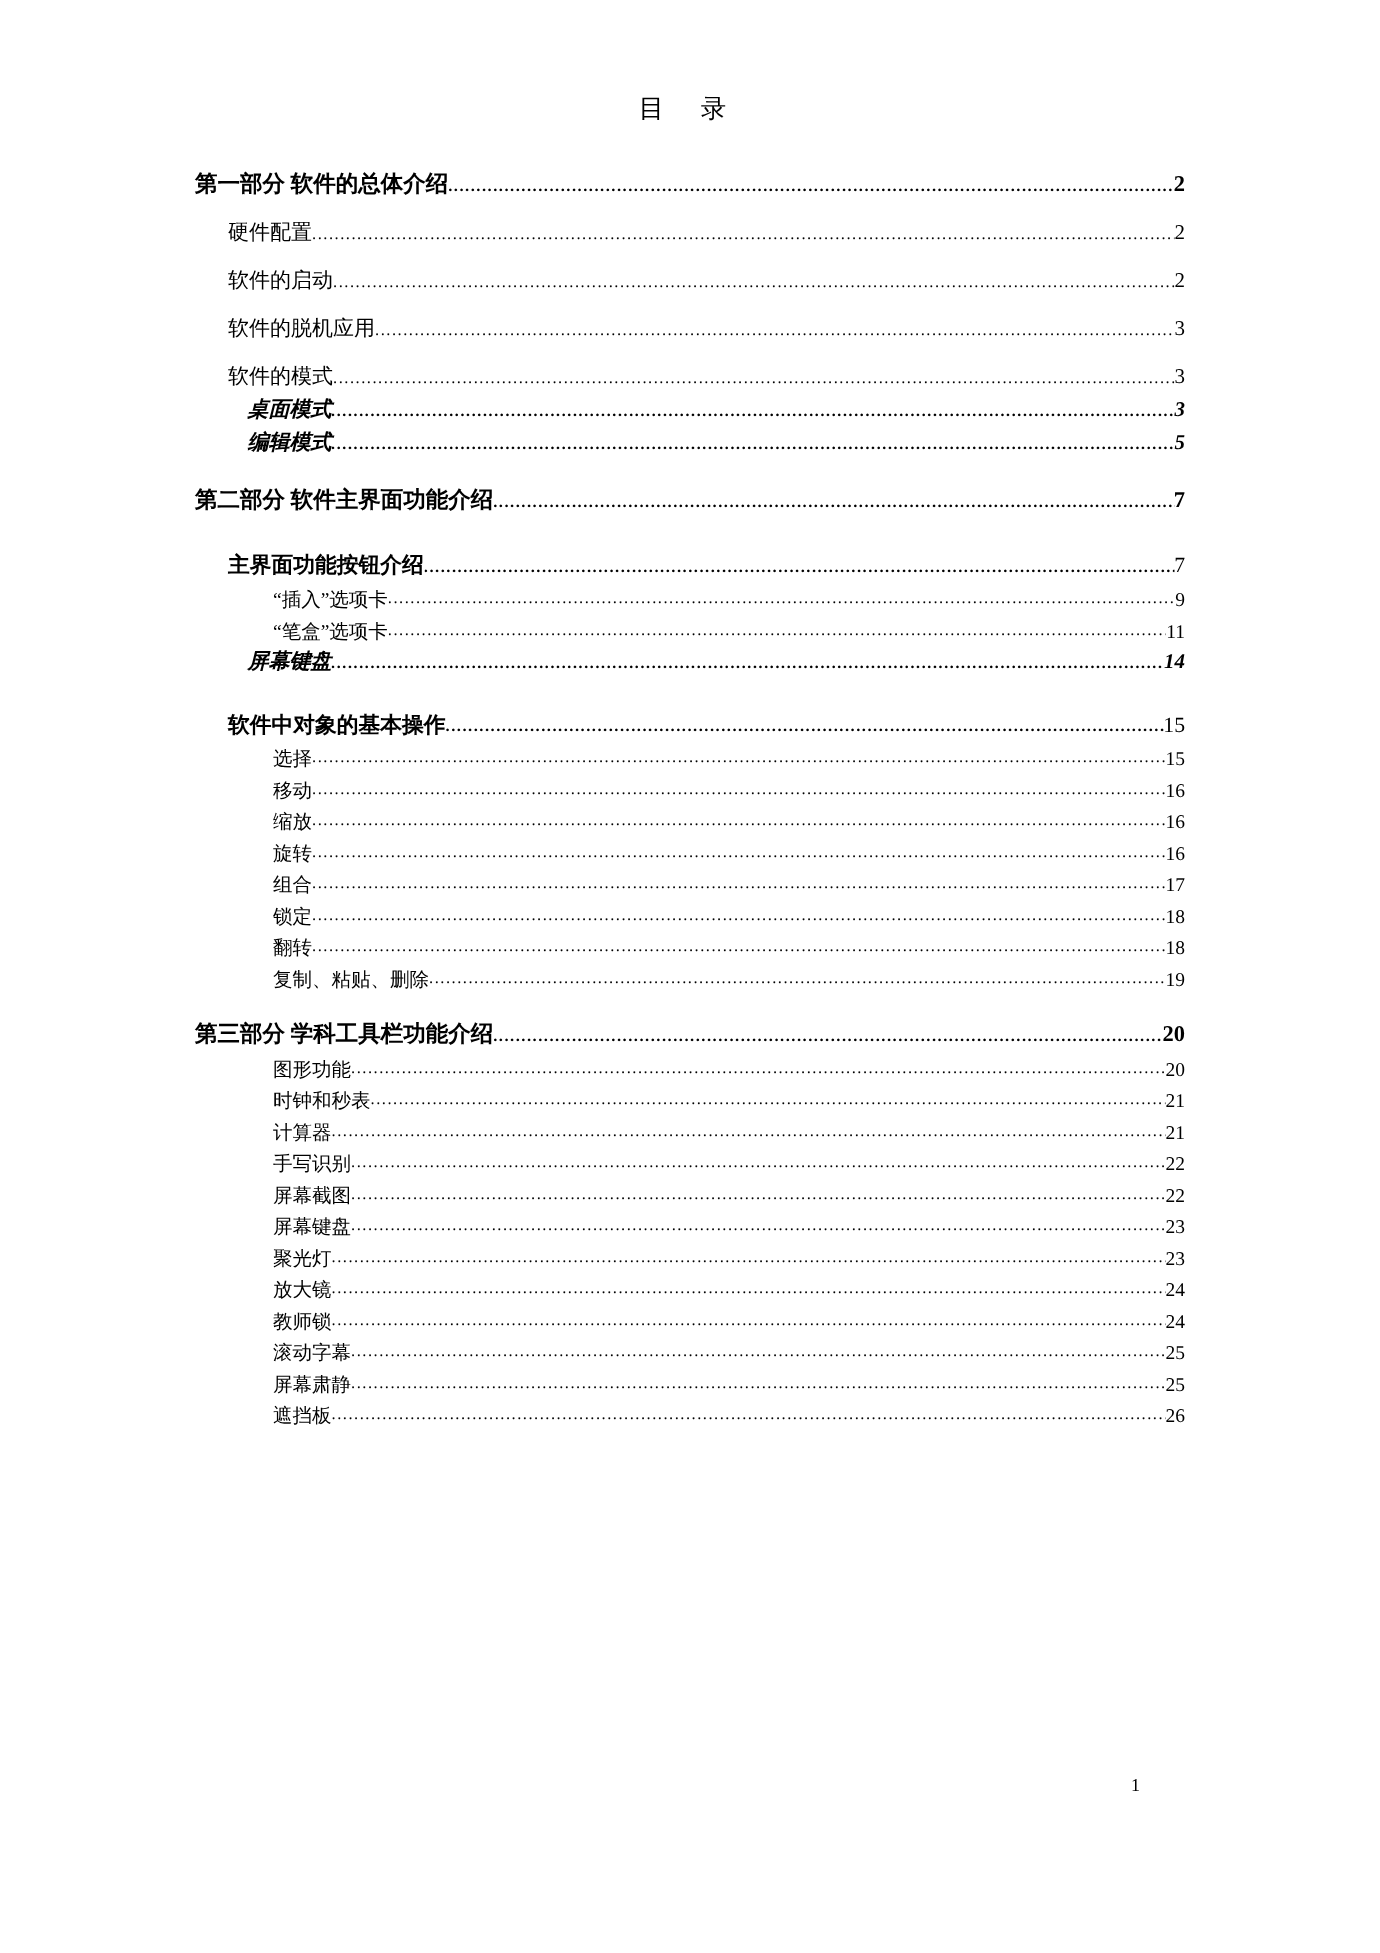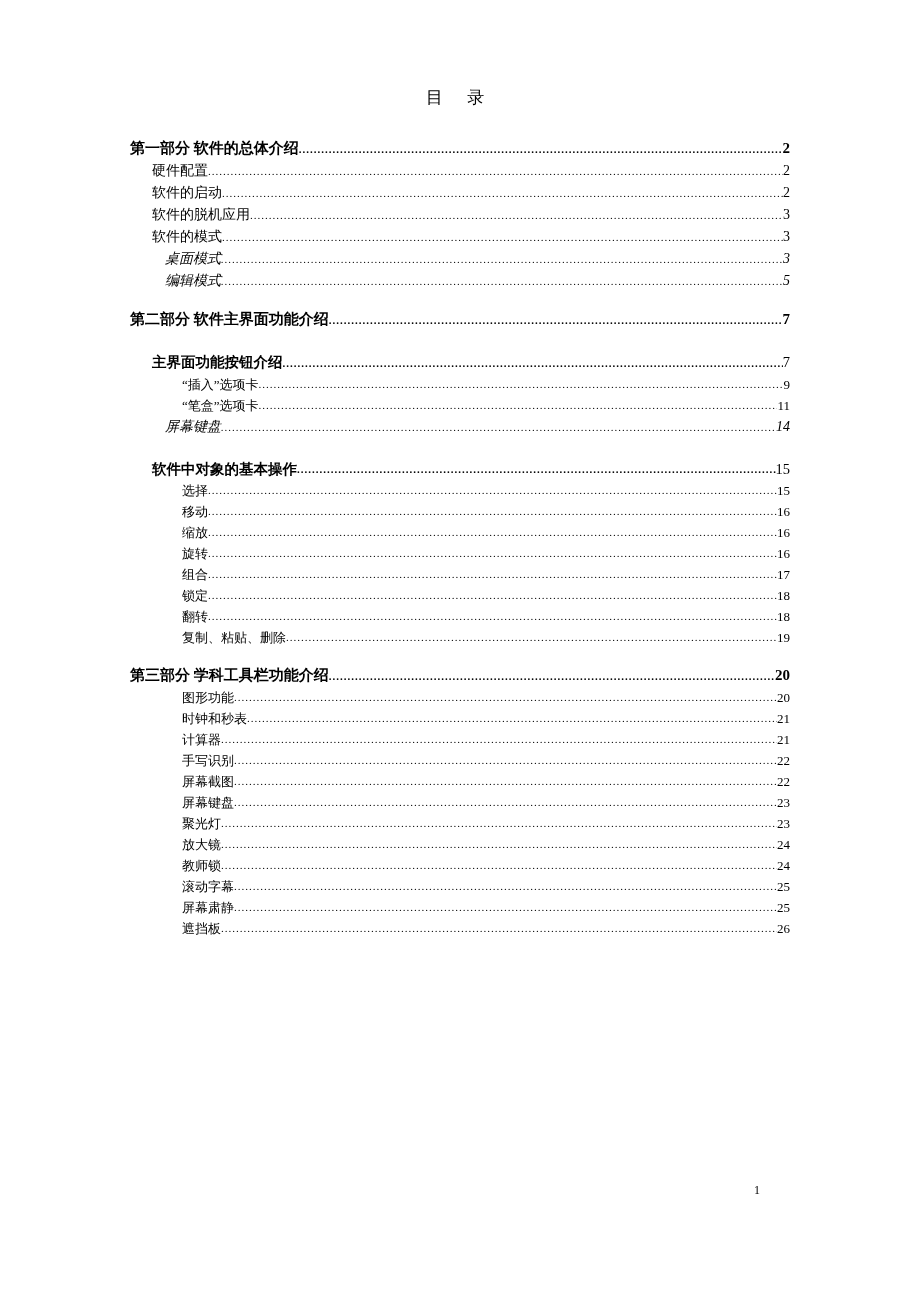--- a/index.html
+++ b/index.html
@@ -8,21 +8,21 @@
     background: #fff;
     width: 920px;
     font-family: "SimSun", "Songti SC", serif;
     color: #000;
   }
   .page {
     position: relative;
     width: 920px;
     height: 1302px;
     box-sizing: border-box;
-    padding: 86px 130px 0 130px;
+    padding: 61px 130px 0 130px;
   }
   .toc-title {
     text-align: center;
     font-size: 17px;
     letter-spacing: 10px;
     margin-bottom: 24px;
   }
   .toc-entry {
     display: flex;
     align-items: flex-end;
@@ -66,24 +66,25 @@
     padding-bottom: 4px;
     margin-top: 18px;
   }
   .lvl-section .pg { font-weight: normal; }
   .lvl-h-plain {
     font-size: 14px;
     font-weight: normal;
     padding-left: 22px;
     padding-top: 4px;
     padding-bottom: 4px;
+    margin-top: 10px;
   }
   .lvl-h-italic {
     font-size: 14px;
-    font-weight: normal;
+    font-weight: bold;
     font-style: italic;
     font-family: "KaiTi", "STKaiti", "SimSun", serif;
     padding-left: 35px;
     padding-top: 4px;
     padding-bottom: 4px;
   }
   .lvl-h-italic .pg { font-style: italic; }
   .lvl-sub {
     font-size: 13px;
     font-weight: normal;

